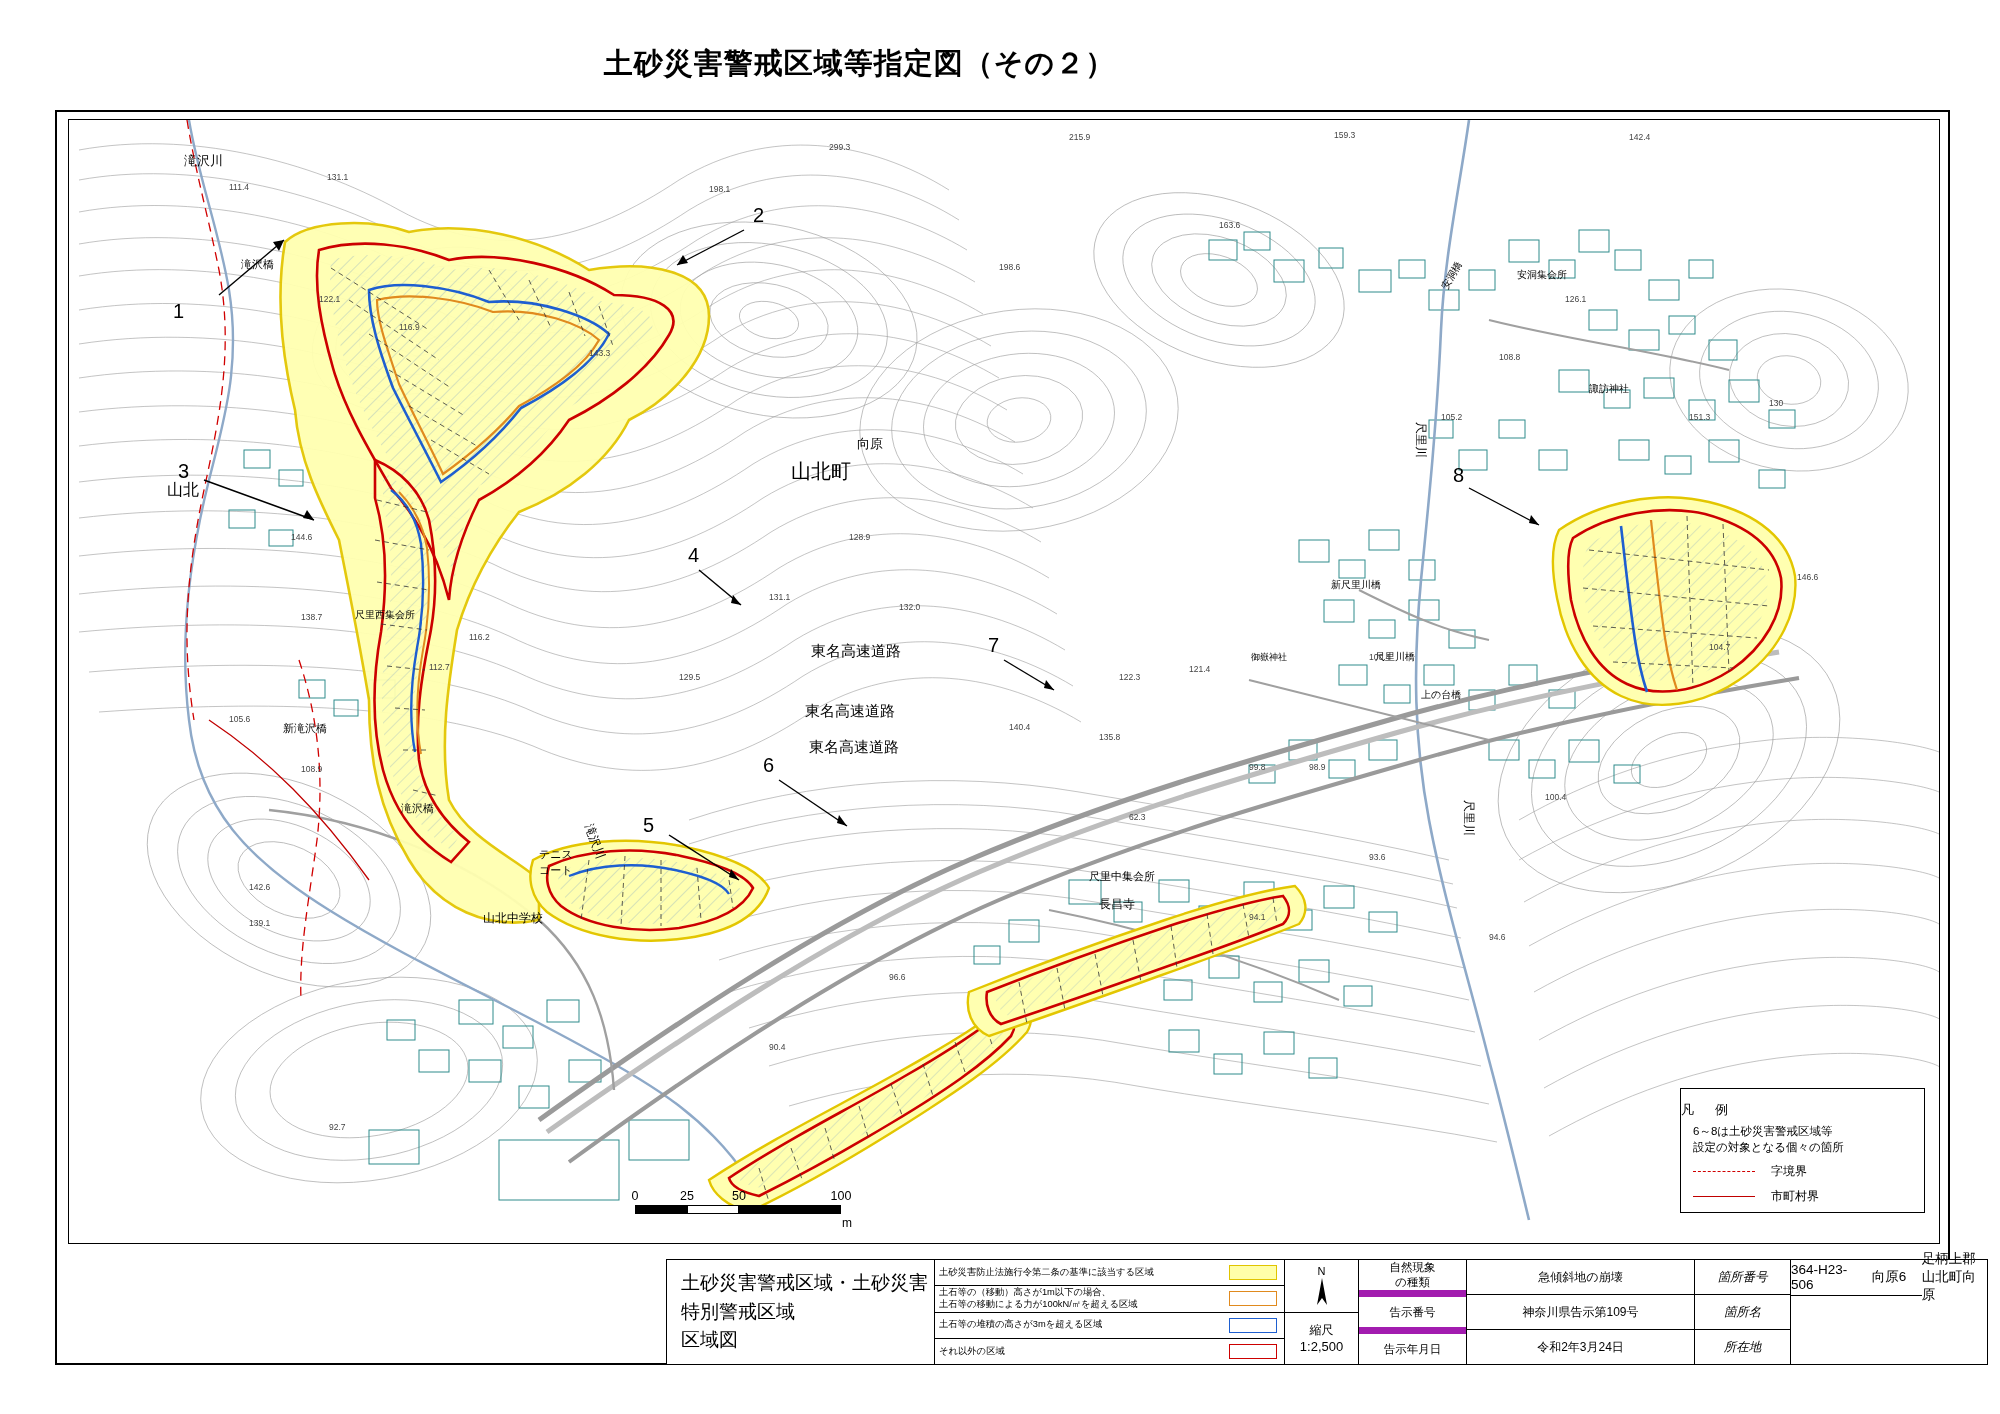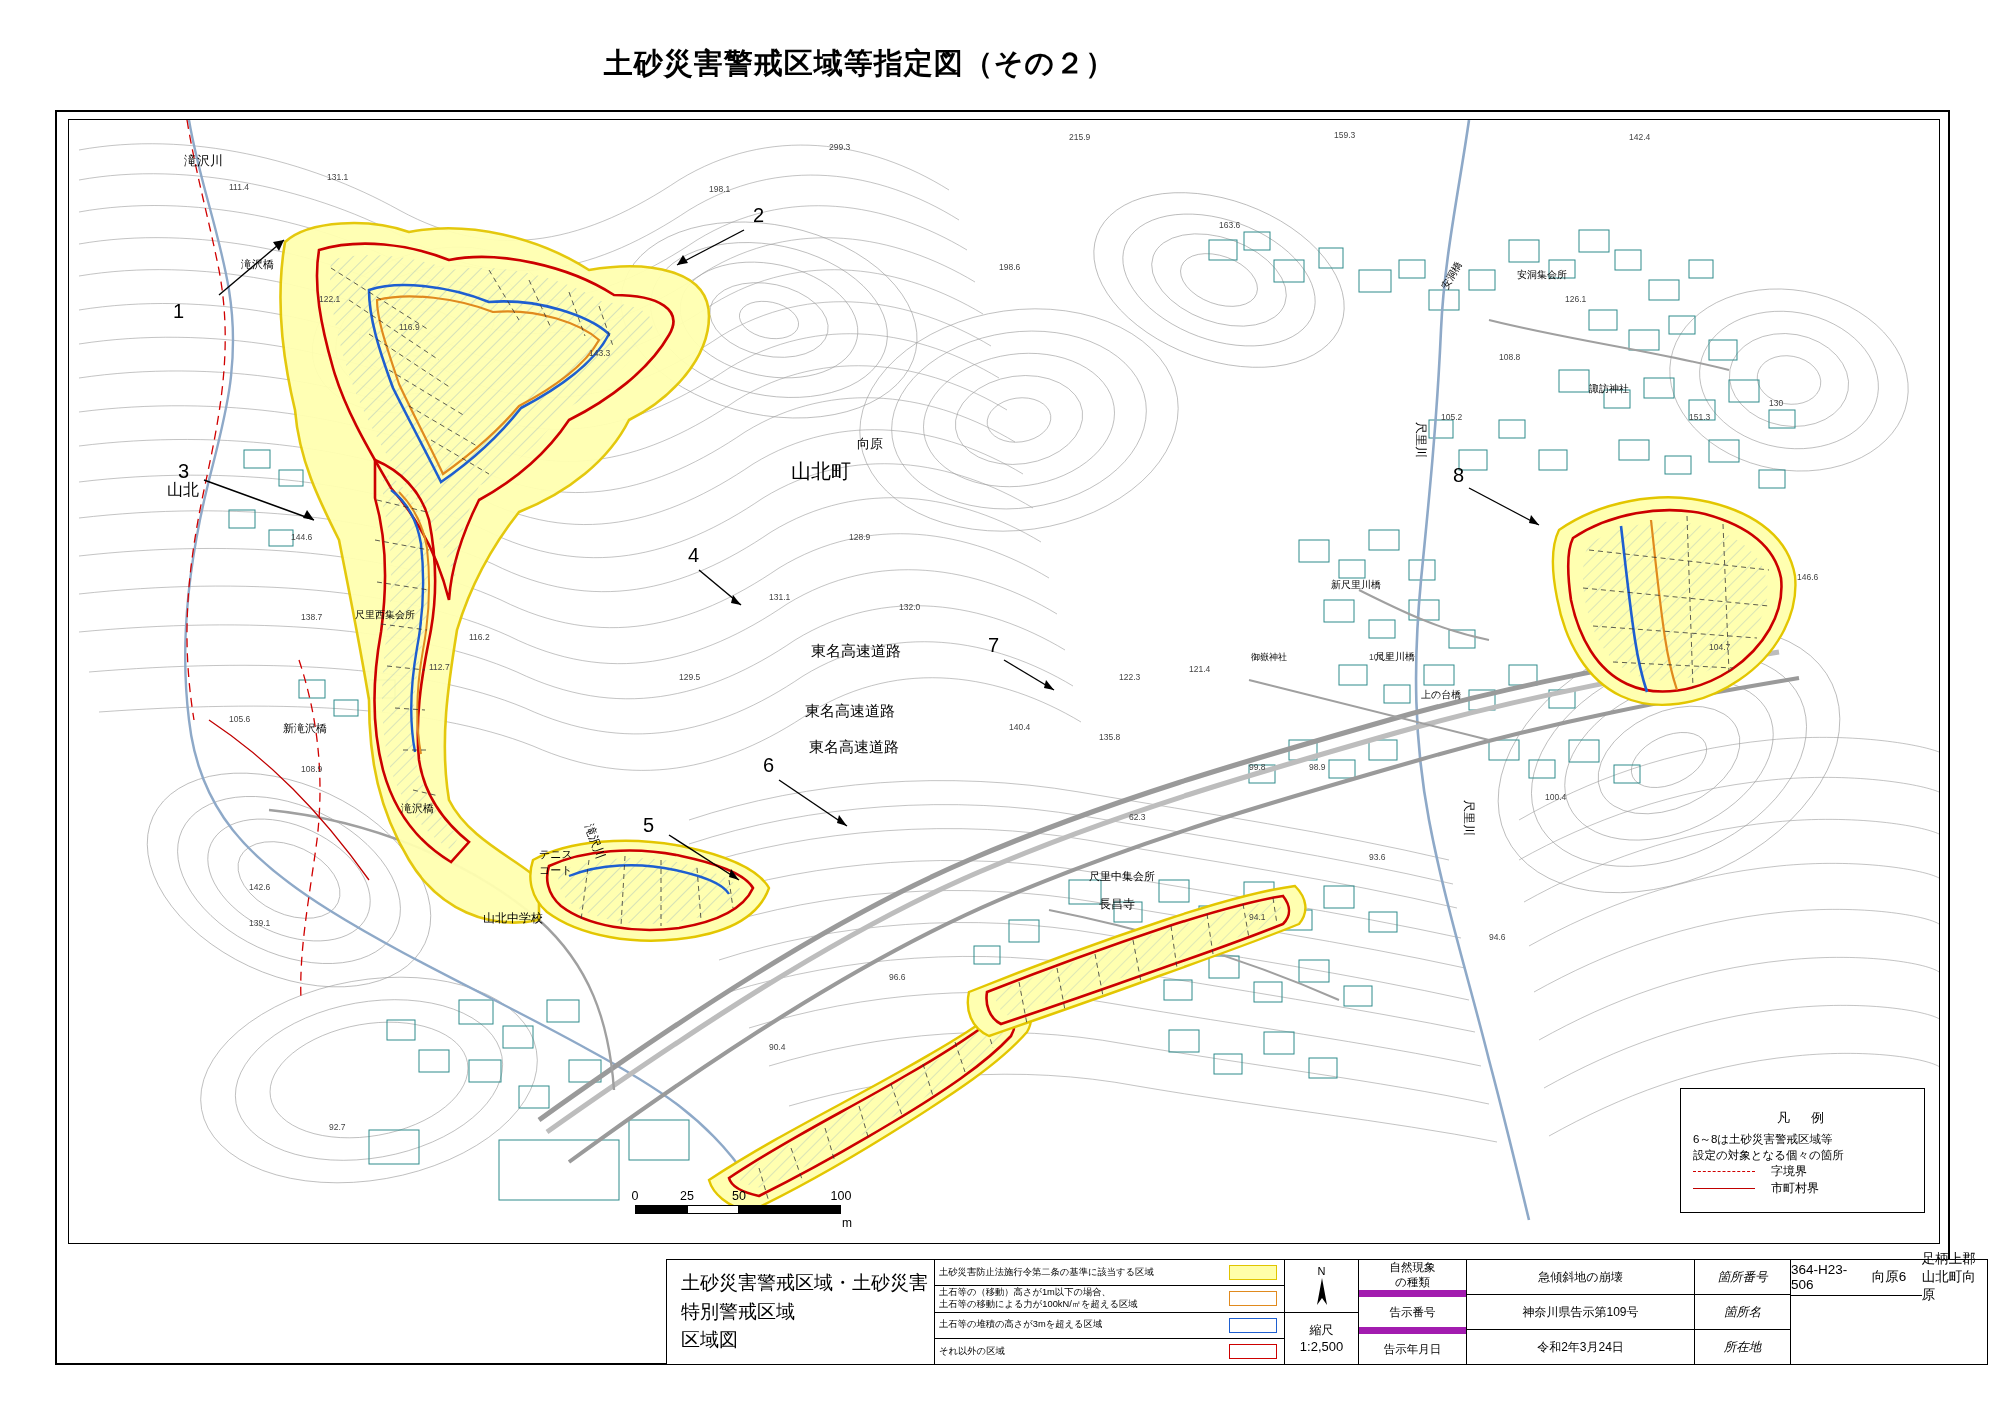--- a/index.html
+++ b/index.html
@@ -61,33 +61,34 @@
     right: 14px;
     bottom: 30px;
     width: 245px;
     height: 125px;
     border: 1px solid #000;
     background: #fff;
     box-sizing: border-box;
     font-size: 12px;
   }
   .legend-title {
-    text-align: center;
+    text-align: left;
     font-size: 13px;
     letter-spacing: 4px;
-    margin-top: 20px;
+    margin-top: 12px;
   }
   .legend-note {
     font-size: 11.5px;
     line-height: 1.35;
     margin: 5px 0 0 12px;
   }
   .legend-row {
     display: flex;
     align-items: center;
+    margin-top: 8px;
     padding-left: 12px;
     font-size: 12px;
   }
   .legend-swatch {
     width: 62px; height: 0;
     margin-right: 16px;
   }
   .sw-dashed { border-top: 1.4px dashed #d00000; }
   .sw-solid  { border-top: 1.4px solid #c00000; }
   

